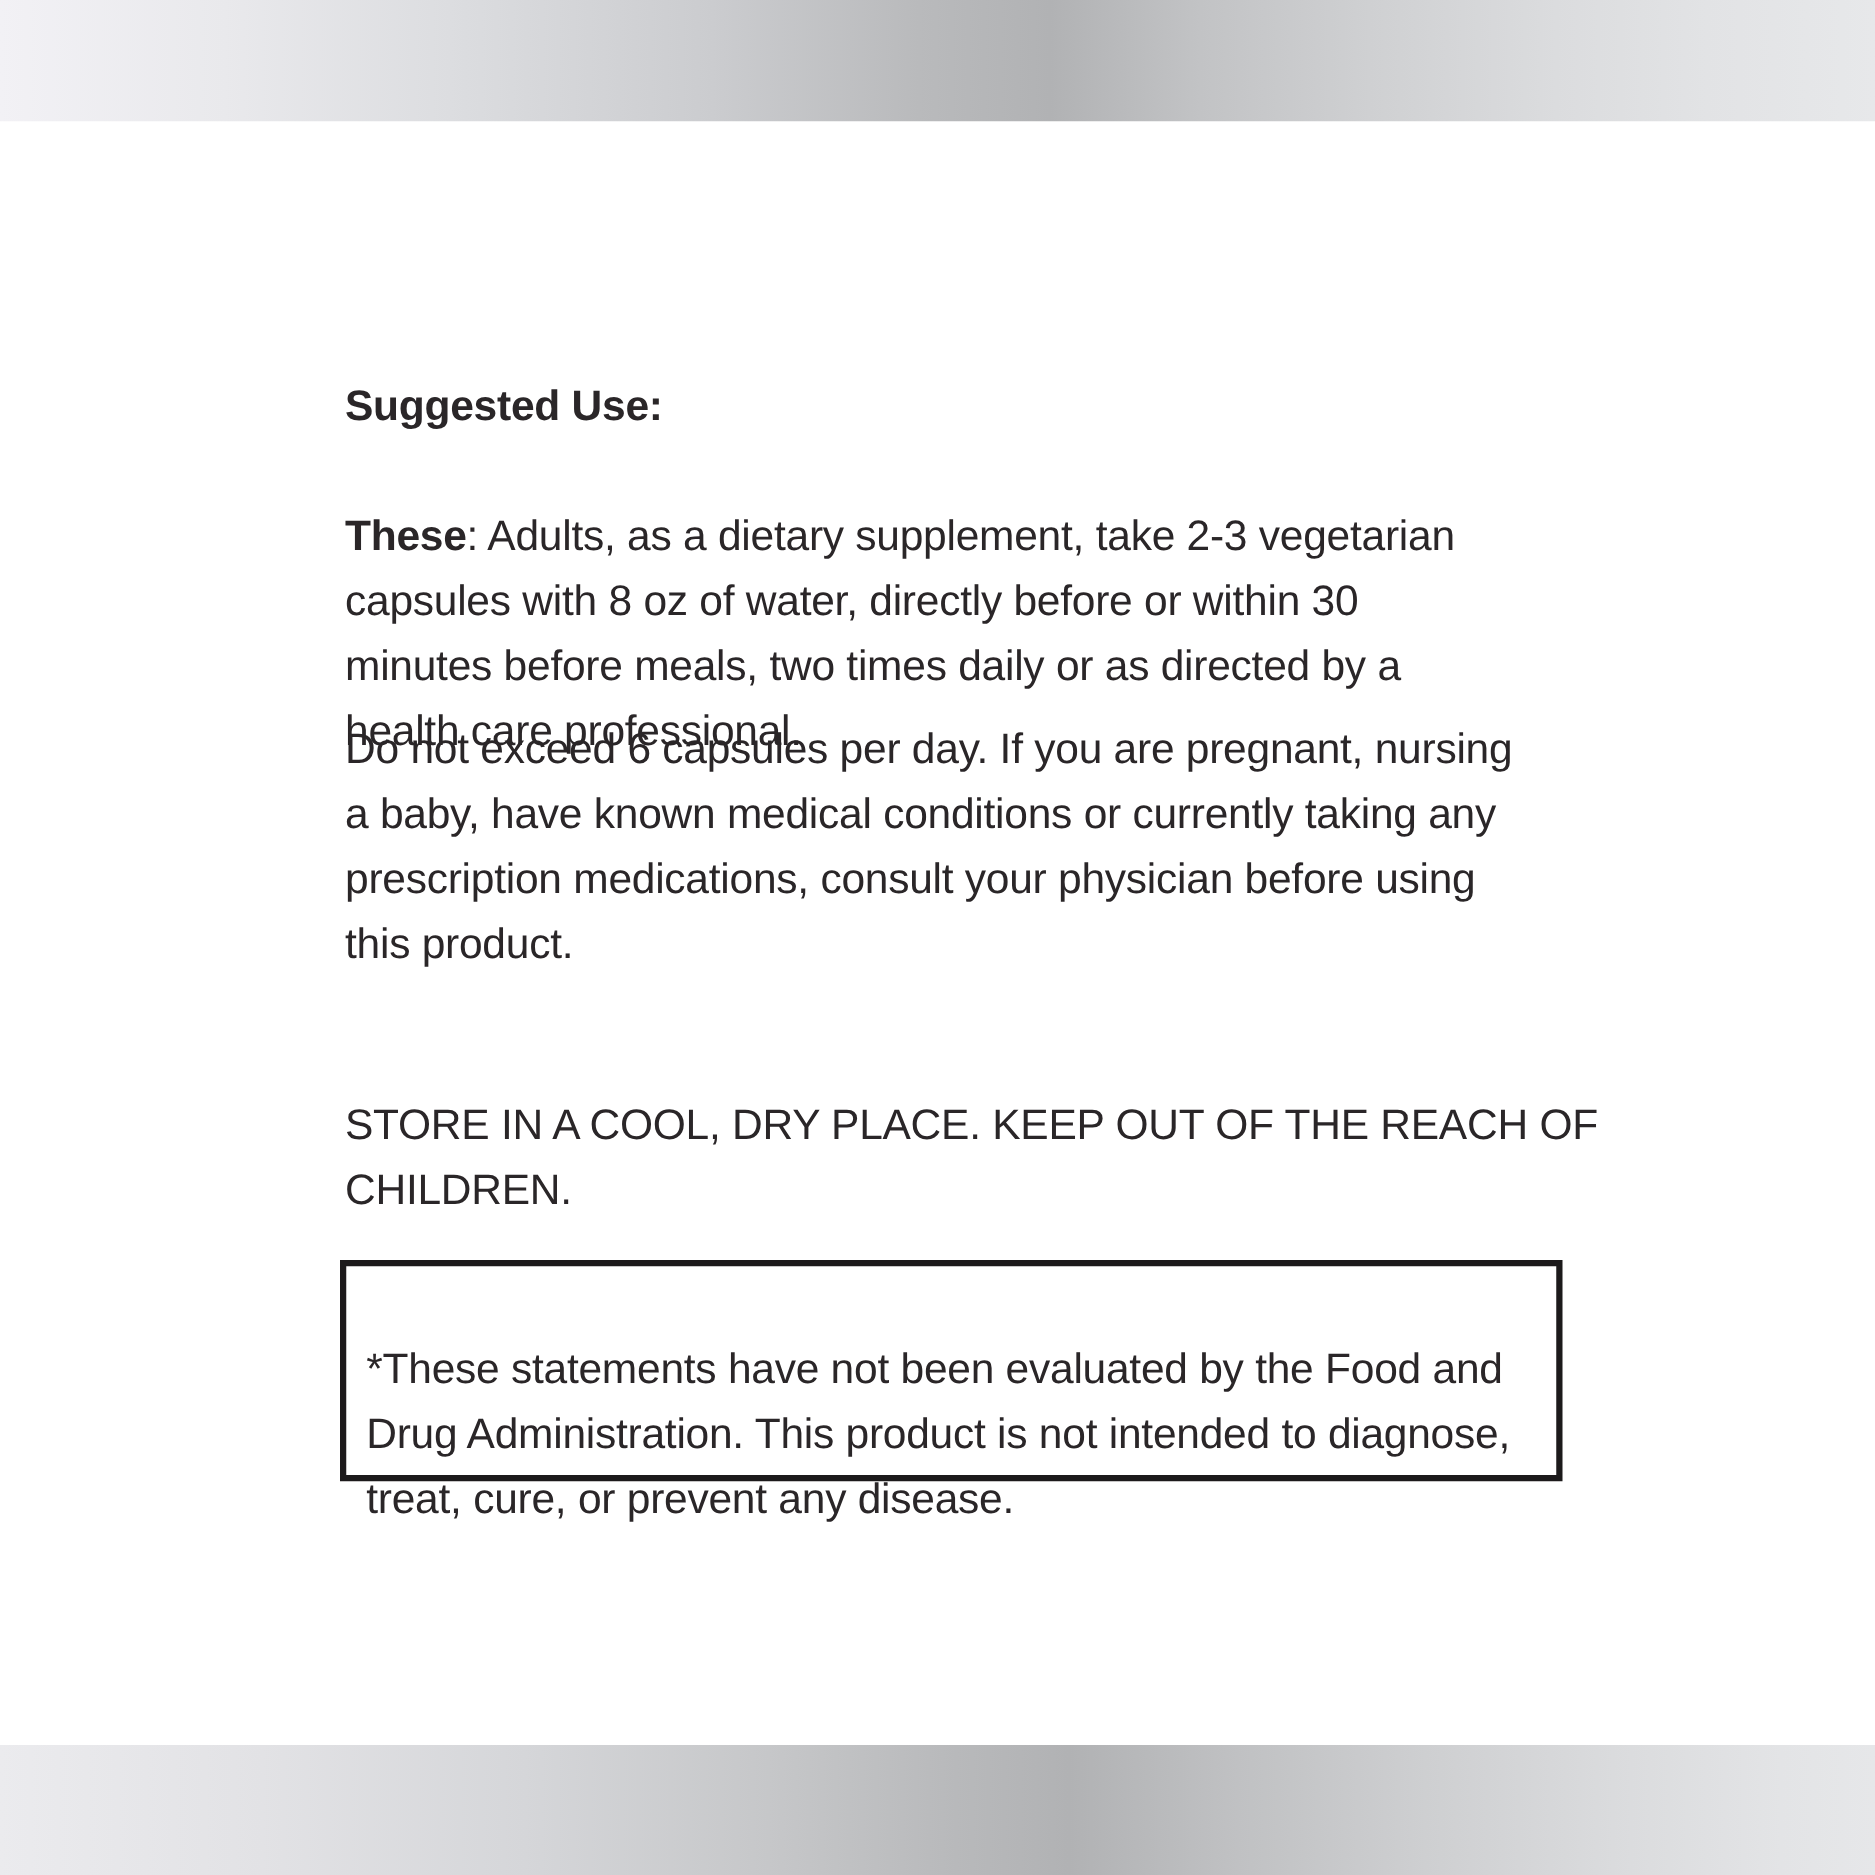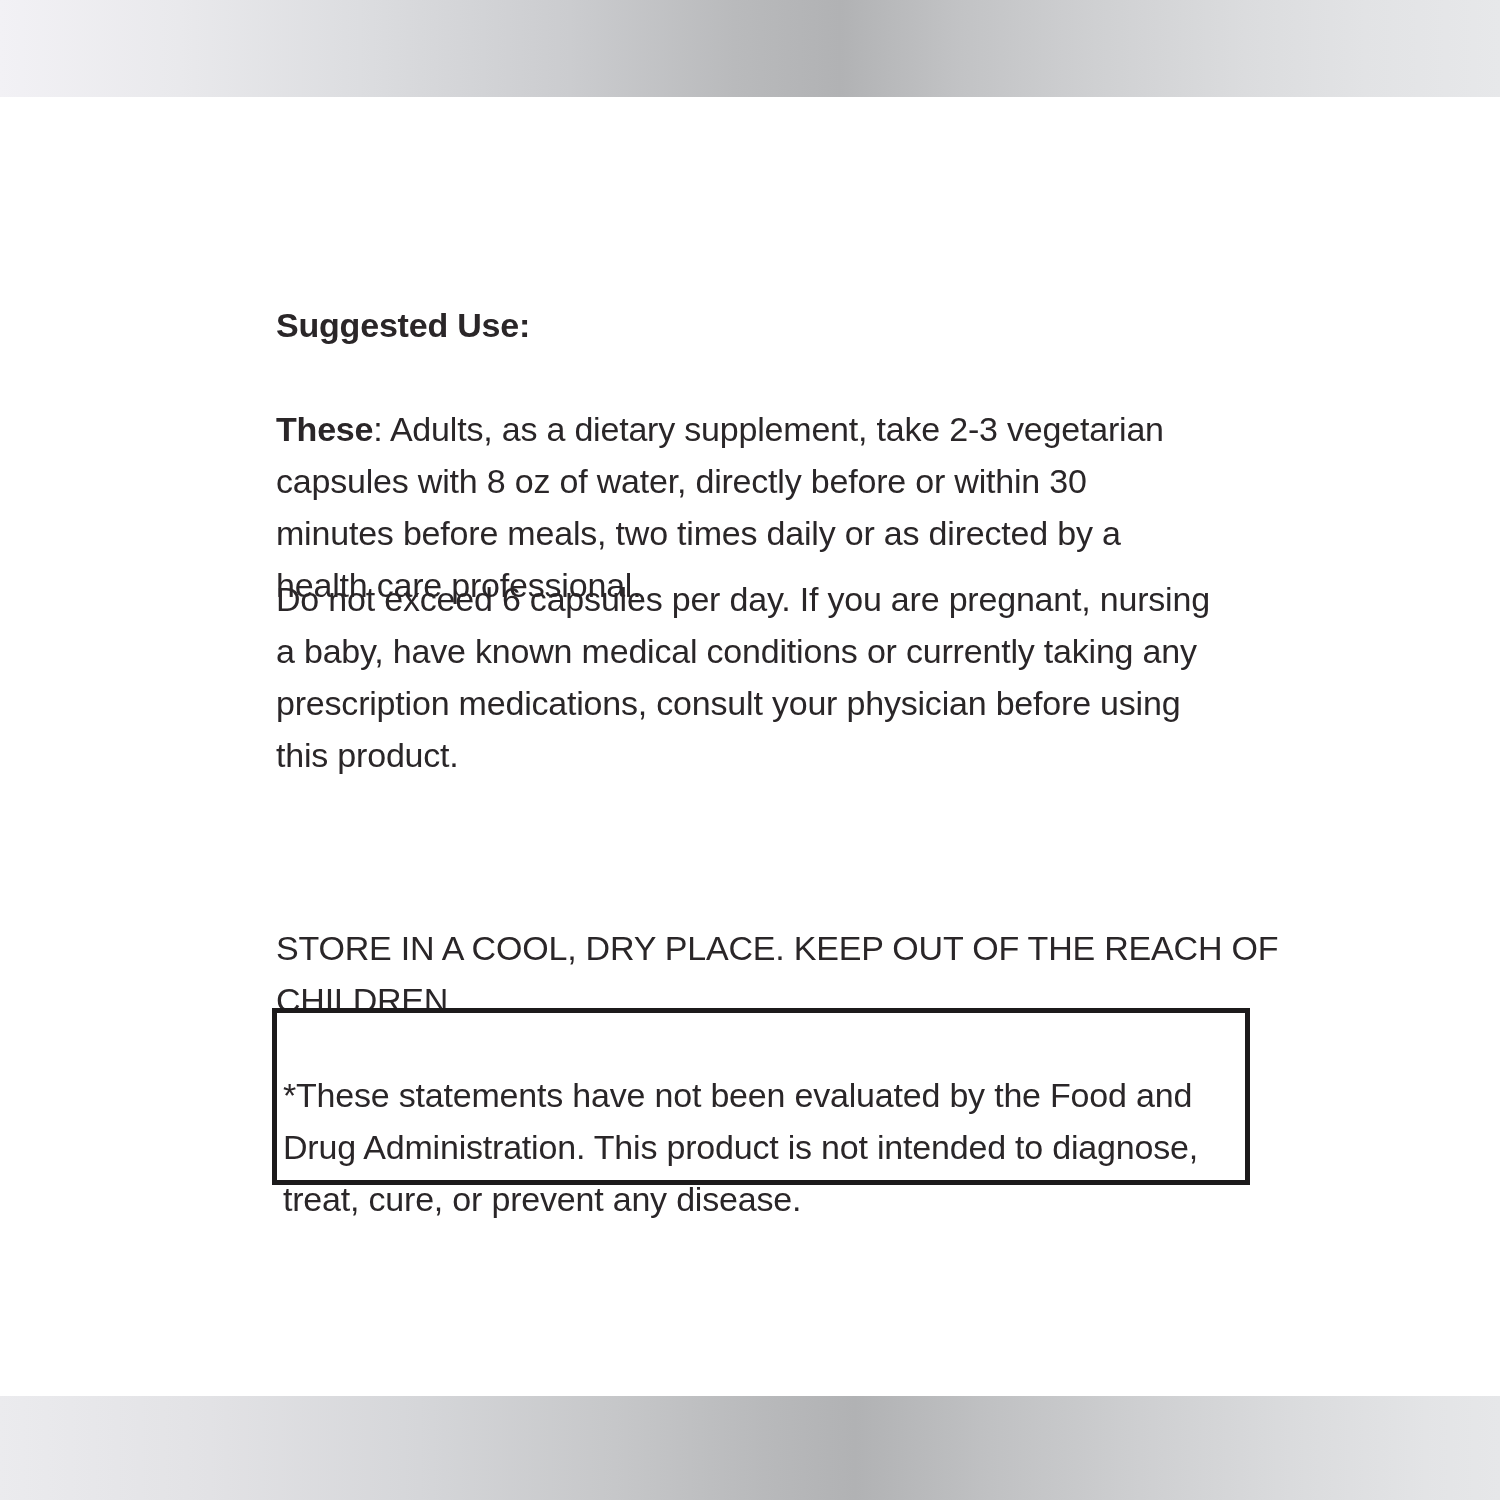--- a/index.html
+++ b/index.html
@@ -67,21 +67,21 @@
     font-weight: 700;
   }
   .disclaimer-box {
     position: absolute;
     left: 272px;
     top: 1008px;
     width: 978px;
     height: 177px;
     box-sizing: border-box;
     border: 5px solid var(--box_border, #1c1a1b);
-    padding: 4px 12px 0 6px;
+    padding: 4px 12px 0 16px;
     color: var(--text, #2a2628);
     font-size: 34px;
     line-height: 52px;
     letter-spacing: -0.2px;
     white-space: pre-line;
     background: #ffffff;
   }
 </style>
 </head>
 <body>
@@ -98,21 +98,21 @@
 health care professional.</span></div>
   </div>
 
   <div class="text-col" style="top:521px">
     <span>Do not exceed 6 capsules per day. If you are pregnant, nursing
 a baby, have known medical conditions or currently taking any
 prescription medications, consult your physician before using
 this product.</span>
   </div>
 
-  <div class="text-col" style="top:870px">
+  <div class="text-col" style="top:822px">
     <span>STORE IN A COOL, DRY PLACE. KEEP OUT OF THE REACH OF
 CHILDREN.</span>
   </div>
 
   <div class="disclaimer-box">
     <span>*These statements have not been evaluated by the Food and
 Drug Administration. This product is not intended to diagnose,
 treat, cure, or prevent any disease.</span>
   </div>
 

